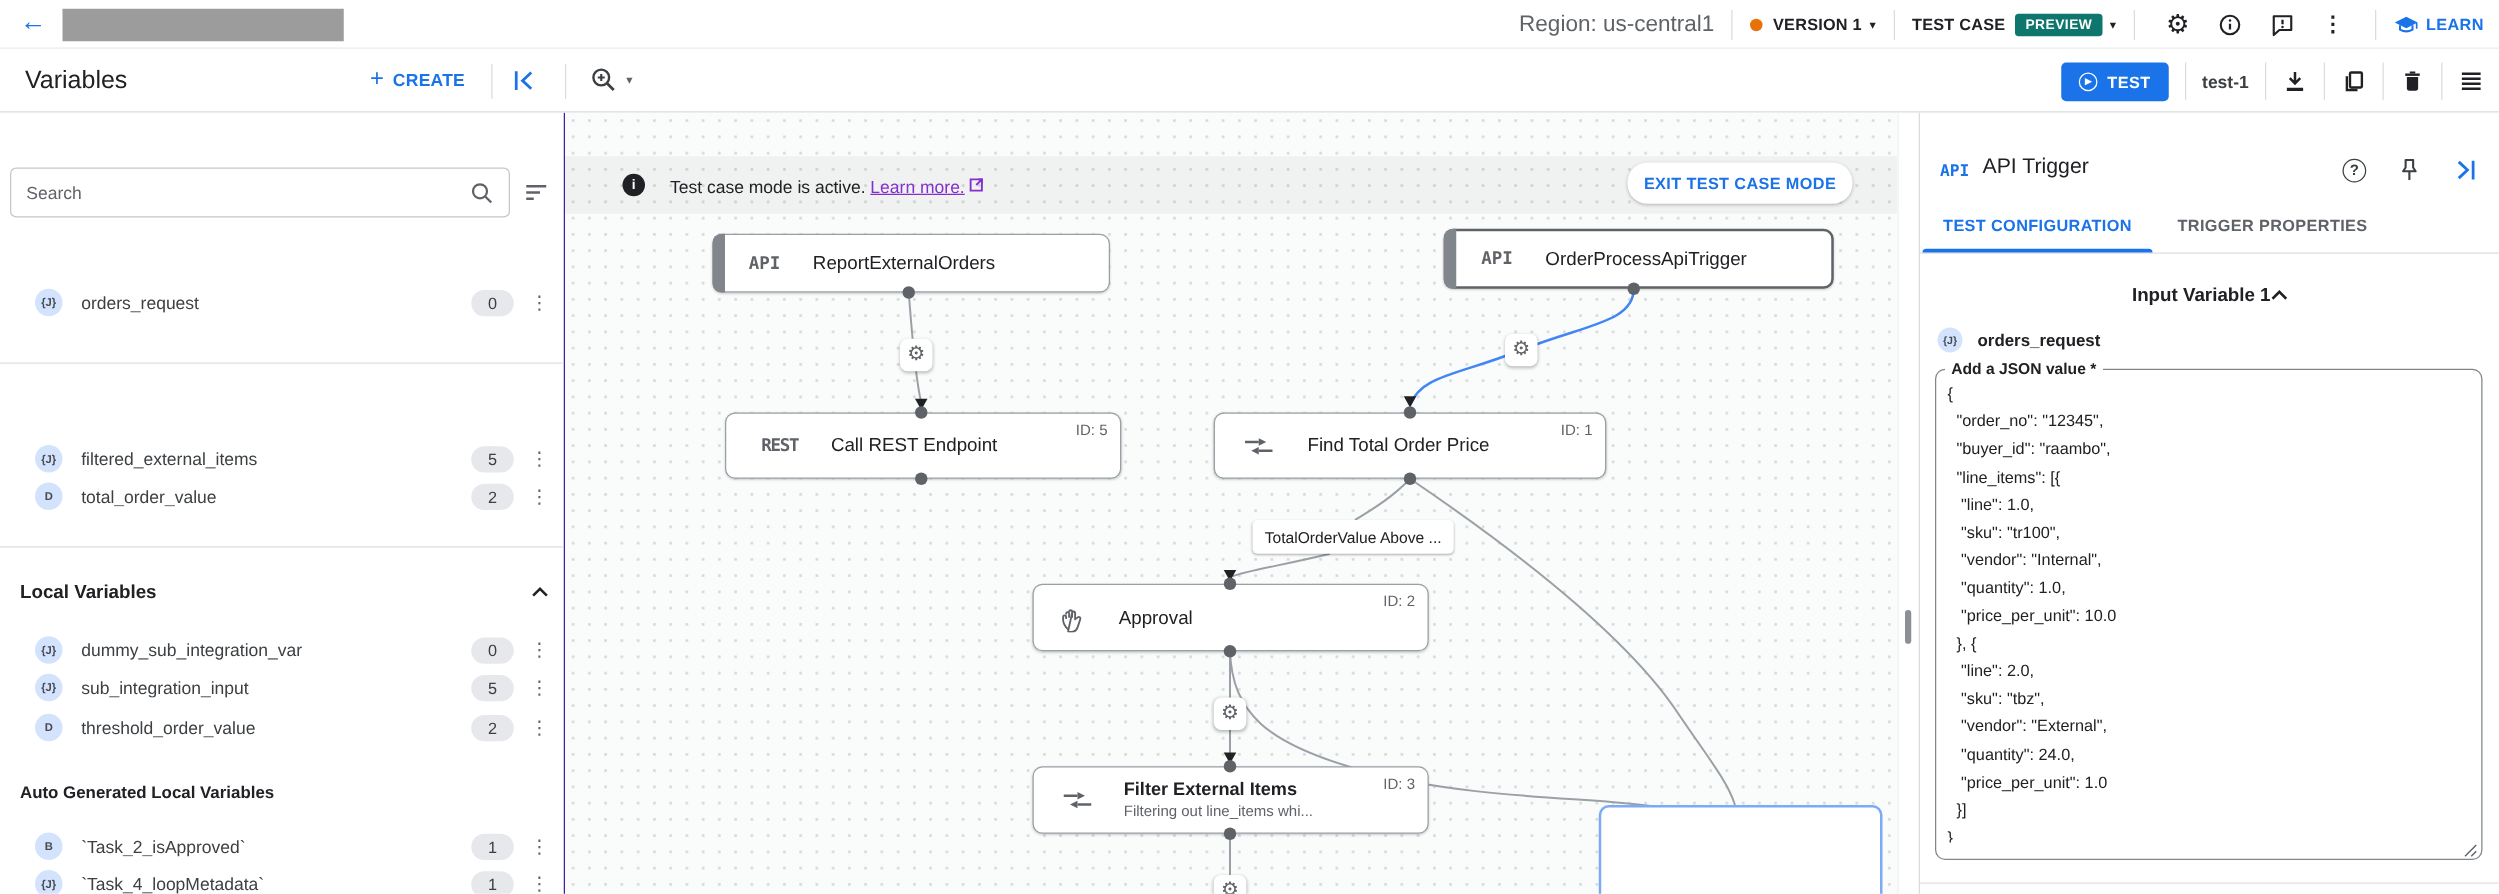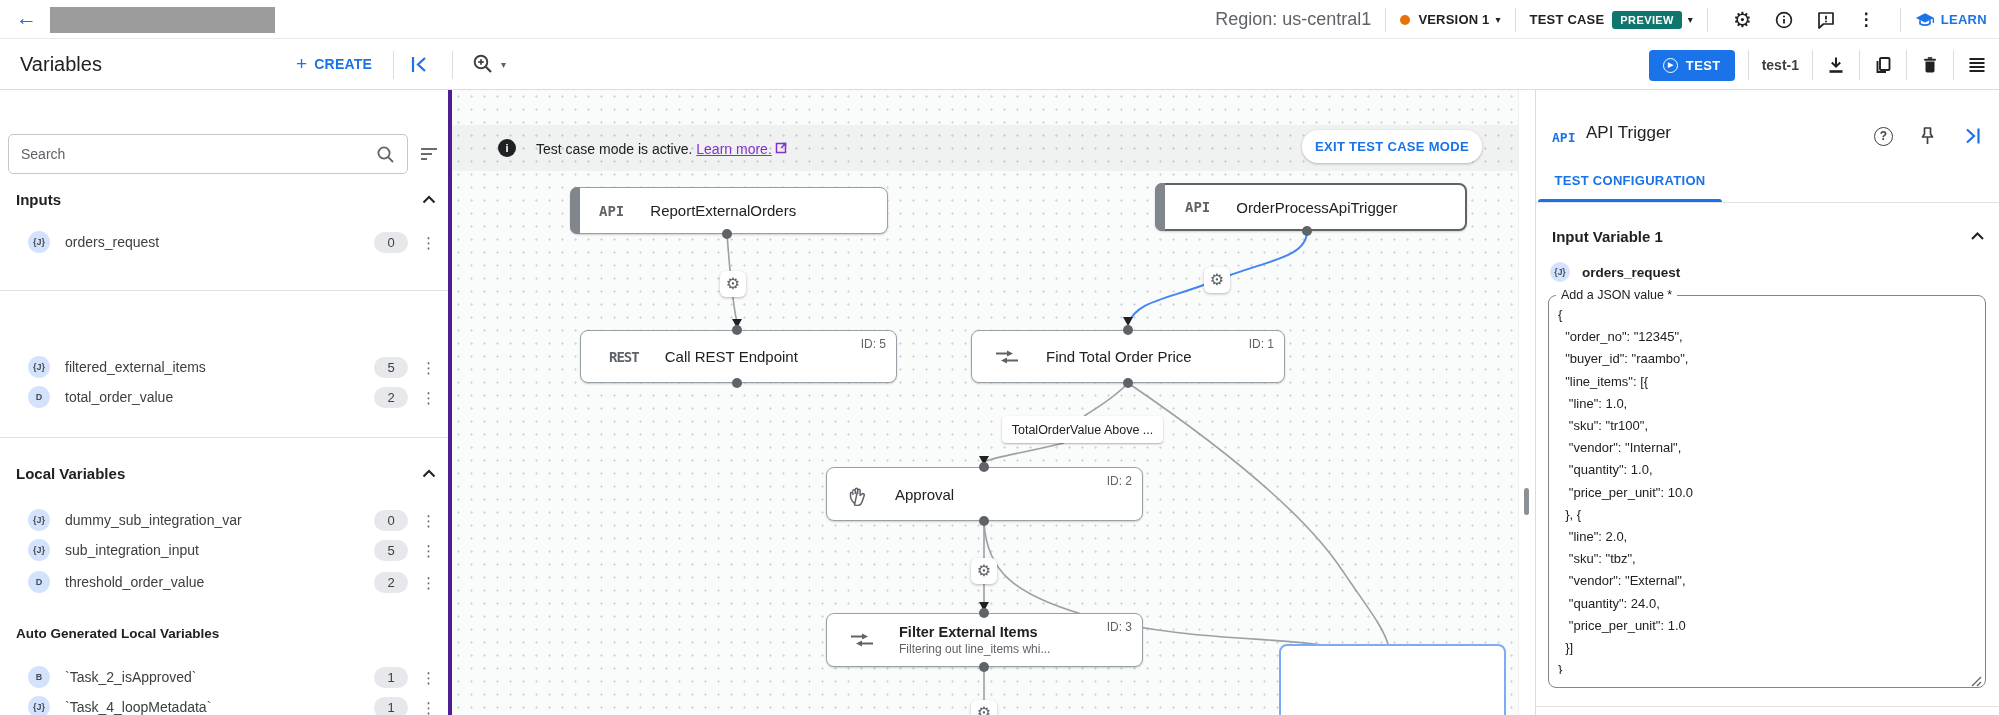--- a/index.html
+++ b/index.html
@@ -39,21 +39,21 @@
   .testbtn { display: flex; align-items: center; gap: 8px; background: #1a73e8; color: #fff;
     border-radius: 4px; height: 31px; padding: 0 14px; font-size: 13px; font-weight: bold;
     letter-spacing: .4px; cursor: pointer; }
   .playcirc { width: 15px; height: 15px; border: 1.6px solid #fff; border-radius: 50%;
     display: flex; align-items: center; justify-content: center; font-size: 7px; padding-left: 1px; }
   .testname { font-size: 14px; font-weight: bold; color: #3c4043; }
   .tool-ic { display: flex; align-items: center; cursor: pointer; }
 
   
   .sidebar { position: absolute; left: 0; top: 90px; width: 452px; bottom: 0; background: #fff;
-    border-right: 4px solid #4c1d95; z-index: 20; overflow: hidden; padding-left: 16px; }
+    border-right: 1px solid #4c1d95; z-index: 20; overflow: hidden; padding-left: 16px; }
   .searchbox { position: absolute; left: 8px; top: 44px; width: 400px; height: 40px;
     border: 1px solid #c4c7c5; border-radius: 5px; display: flex; align-items: center; padding: 0 12px; }
   .searchbox input { border: 0; outline: 0; flex: 1; font-size: 14px; color: #202124;
     font-family: "Liberation Sans", sans-serif; }
   .searchbox input::placeholder { color: #5f6368; }
   .sorticon { position: absolute; left: 420px; top: 56px; cursor: pointer; }
   .vhead { position: absolute; left: 16px; right: 12px; height: 26px; display: flex;
     justify-content: space-between; align-items: center; }
   .vhead .ht { font-size: 15px; font-weight: bold; color: #202124; }
   .vhead.small .ht { font-size: 13.5px; }
@@ -128,28 +128,28 @@
     display: flex; align-items: center; justify-content: center; font-size: 12px; font-weight: bold;
     color: #3c4043; }
   .tabs { position: absolute; left: 0; top: 68px; width: 464px; height: 45px; display: flex;
     border-bottom: 1px solid #e0e0e0; }
   .tab { width: 188px; display: flex; align-items: center; justify-content: center; font-size: 13px;
     font-weight: bold; letter-spacing: .3px; color: #5f6368; position: relative; cursor: pointer; }
   .tab.active { color: #1a73e8; }
   .tab.active::after { content: ""; position: absolute; left: 2px; right: 2px; bottom: 0; height: 3px;
     background: #1a73e8; border-radius: 3px 3px 0 0; }
   .p-section { position: absolute; left: 16px; right: 14px; top: 132px; height: 28px; display: flex;
-    justify-content: space-between; align-items: center; }
+    justify-content: center; align-items: center; }
   .p-section .st { font-size: 15px; font-weight: bold; color: #202124; }
   .p-varrow { position: absolute; left: 14px; top: 170px; height: 24px; display: flex; align-items: center; }
   .p-varrow .typeic { width: 20px; height: 20px; font-size: 8.5px; }
   .p-varrow .vn { margin-left: 12px; font-size: 13.5px; font-weight: bold; color: #202124; }
   .jsonfield { position: absolute; left: 12px; top: 198px; width: 438px; height: 400px;
     border: 1px solid #80868b; border-radius: 8px; }
-  .jsonfield legend { margin-left: 7px; padding: 0 5px; font-size: 12.5px; font-weight: normal;
+  .jsonfield legend { margin-left: 7px; padding: 0 5px; font-size: 12.5px; font-weight: bold;
     color: #202124; }
   .jsonval { white-space: pre-wrap; font-size: 13px; line-height: 22.2px; color: #202124;
     padding: 2px 10px 6px 9px; height: 372px; overflow: hidden; outline: none; }
   .resizer { position: absolute; right: 3px; bottom: 3px; width: 11px; height: 11px; cursor: nwse-resize; }
   .p-bottom { position: absolute; left: 0; right: 0; top: 616px; height: 1px; background: #e0e0e0; }
 </style>
 </head>
 <body>
 
 <div class="topbar">
@@ -277,28 +277,20 @@
   <span class="sorticon">
     <svg width="18" height="16" viewBox="0 0 18 16">
         <g stroke="#5f6368" stroke-width="1.9">
           <line x1="1" y1="3" x2="17" y2="3"></line>
           <line x1="1" y1="8" x2="12" y2="8"></line>
           <line x1="1" y1="13" x2="7" y2="13"></line>
         </g>
       </svg>
   </span>
 
-  <div class="vhead" style="top:96px">
-    <span class="ht">Inputs</span>
-    <span class="chev">
-        <svg width="14" height="9" viewBox="0 0 14 9">
-          <path d="M1.5 7.5 L7 2 L12.5 7.5" fill="none" stroke="#202124" stroke-width="2"></path>
-        </svg>
-      </span>
-  </div>
   <div class="vrow" style="top:137px">
     <span class="typeic">{J}</span>
     <span class="vname">orders_request</span>
     <span class="countpill">0</span>
     <span class="rowdots">⋮</span>
   </div>
   <div class="ssep" style="top:200px"></div>
 
   <div class="vrow" style="top:262px">
     <span class="typeic">{J}</span>
@@ -480,20 +472,21 @@
     </span>
     <span>
       <svg width="21" height="20" viewBox="0 0 21 20">
           <path d="M5 3.5 L12 10 L5 16.5" fill="none" stroke="#1a73e8" stroke-width="2.2"></path>
           <line x1="16.5" y1="2.5" x2="16.5" y2="17.5" stroke="#1a73e8" stroke-width="2.2"></line>
         </svg>
     </span>
   </div>
   <div class="tabs">
     <div class="tab active">TEST CONFIGURATION</div>
+    <div class="tab">TRIGGER PROPERTIES</div>
   </div>
   <div class="p-section">
     <span class="st">Input Variable 1</span>
     <span class="chev">
         <svg width="15" height="10" viewBox="0 0 15 10">
           <path d="M2 8 L7.5 2.5 L13 8" fill="none" stroke="#202124" stroke-width="2"></path>
         </svg>
       </span>
   </div>
   <div class="p-varrow">

